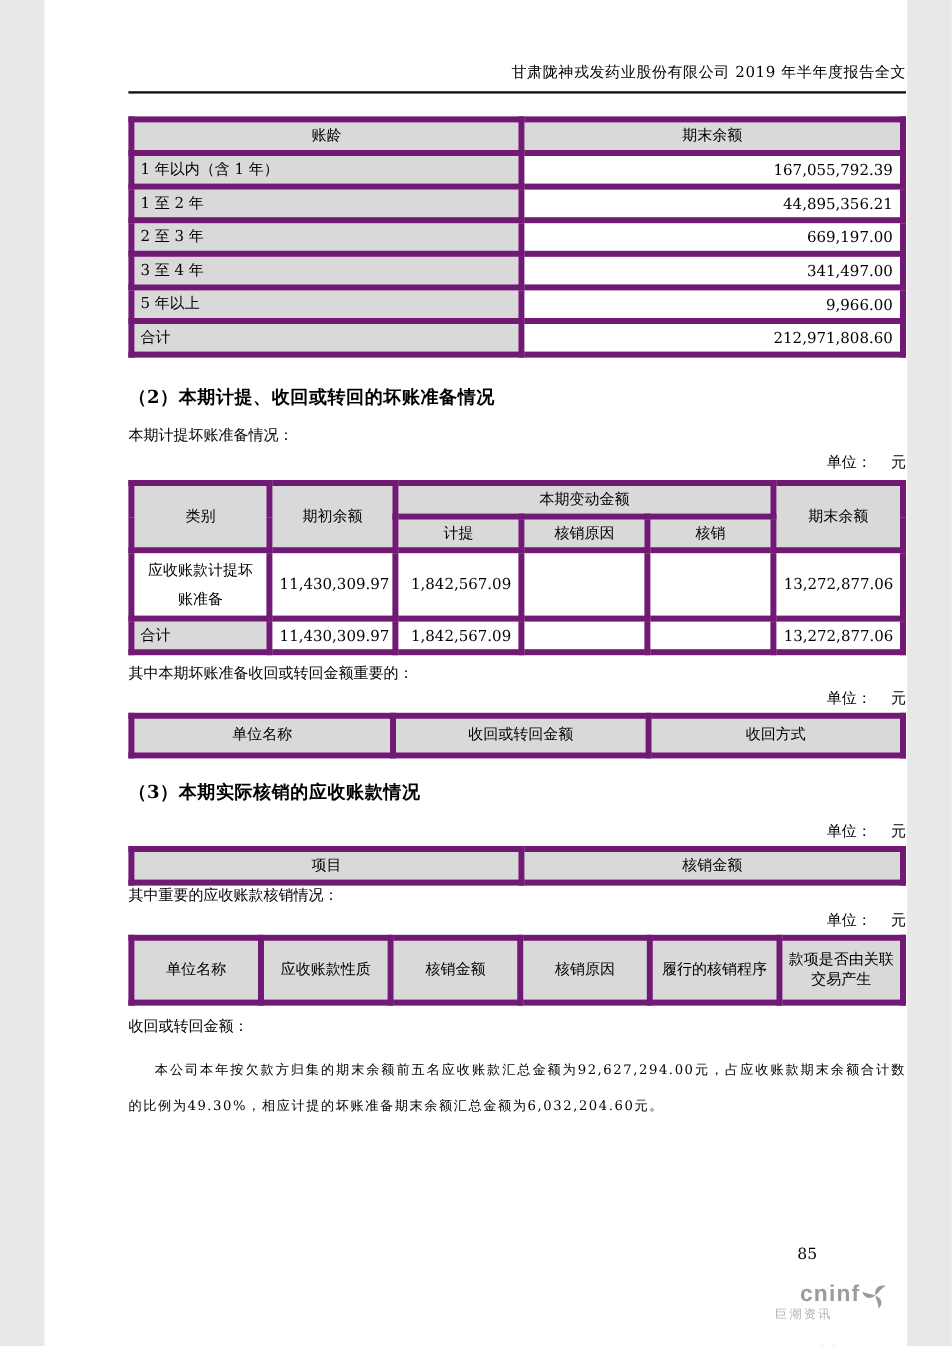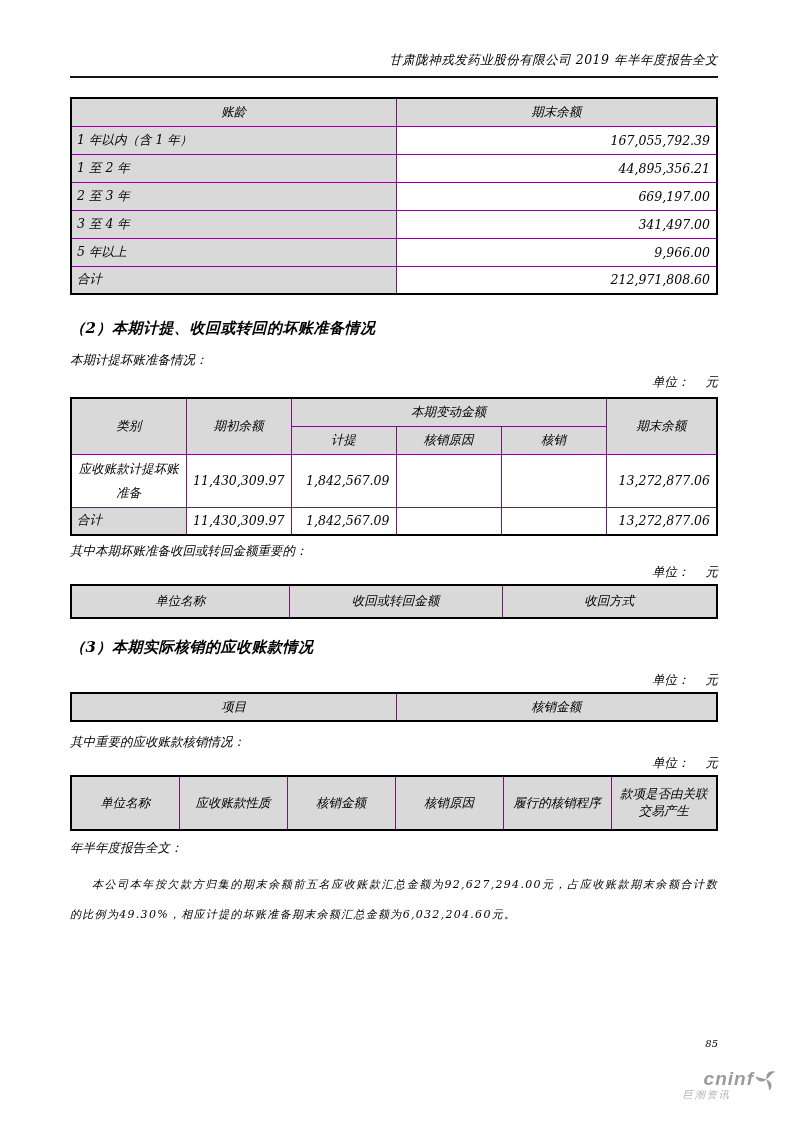--- a/index.html
+++ b/index.html
@@ -1,29 +1,29 @@
 <!DOCTYPE html>
 <html><head>
 <meta charset="utf-8">
 <style>
   * { margin:0; padding:0; box-sizing:border-box; }
   html,body { background:#e8e8e8; }
   .page {
-    width:793px; height:1122px; position:relative; background:#ffffff;
+    width:719px; height:1122px; position:relative; background:#ffffff;
     font-family:"DejaVu Serif","Liberation Serif",serif; color:#000;
-    margin:0 auto; overflow:hidden;font-style:italic;
+    margin:0 auto; overflow:hidden;
   }
   .content { position:absolute; left:70px; top:0; width:648px; }
 
   .doc-header { text-align:right; font-size:12.5px; padding-top:52px; letter-spacing:0.5px; }
   .header-rule { border-bottom:2px solid #161616; margin-top:7px; }
 
   table { border-collapse:collapse; width:100%; table-layout:fixed; font-size:12.5px; }
   table { border:2px solid #000; }
-  td { border:1px solid #701a75; overflow:hidden; }
+  td { border:5px solid #701a75; overflow:hidden; }
   .hd { background:#d9d9d9; text-align:center; vertical-align:middle; padding:2px 3px; }
   .lbl-gray { background:#d9d9d9; text-align:left; vertical-align:middle; padding:2px 5px; }
   .lbl-white { background:#fff; text-align:center; vertical-align:middle; padding:2px 6px; line-height:1.9; }
   .num { background:#fff; text-align:right; vertical-align:middle; padding:2px 6px; }
   .h28 { height:28px; } .h32 { height:33px; } .h52 { height:53px; } .h54 { height:54px; }
 
   .section-heading { font-weight:bold; font-size:15px; letter-spacing:0.5px; }
   .body-text { font-size:12.5px; }
   .unit-note { text-align:right; font-size:12.5px; }
   .unit-note .unit-val { display:inline-block; margin-left:16px; }
@@ -32,32 +32,32 @@
   .mt-h2 { margin-top:24px; }
   .mt-intro { margin-top:14px; }
   .mt-unit1 { margin-top:5px; }
   .mt-table2 { margin-top:6px; }
   .mt-note2 { margin-top:7px; }
   .mt-unit2 { margin-top:4px; }
   .mt-table3 { margin-top:3px; }
   .mt-h3 { margin-top:19px; }
   .mt-unit3 { margin-top:15px; }
   .mt-table4 { margin-top:3px; }
-  .mt-note3 { margin-top:12px; }
+  .mt-note3 { margin-top:0; }
   .mt-unit4 { margin-top:4px; }
   .mt-table5 { margin-top:3px; }
   .mt-footnote { margin-top:9px; }
   .mt-h4 { margin-top:18px; }
 
   .para {
     margin-top:13px; font-size:11px; line-height:30px;
     text-align:justify; text-indent:2em; letter-spacing:1.3px;
   }
 
-  .page-num { position:absolute; top:1038px; right:75px; font-size:10px; }
+  .page-num { position:absolute; top:1038px; right:75px; font-size:13px; }
 
   .logo { position:absolute; top:1068px; right:16px; text-align:left;
           font-family:"Liberation Sans","DejaVu Sans",sans-serif; }
   .logo-top { display:flex; align-items:center; justify-content:flex-end; gap:2px; }
   .logo-word { font-weight:bold; font-size:19px; color:#9b9b9b; letter-spacing:1px; }
   .logo-sub { font-size:10px; color:#b0b0b0; margin-top:-2px; padding-right:26px; letter-spacing:2px; }
   .logo-url { font-size:11px; color:#ababab; margin-top:18px; }
 </style>
 </head>
 <body>
@@ -208,21 +208,21 @@
         <td class="hd">单位名称</td>
         <td class="hd">应收账款性质</td>
         <td class="hd">核销金额</td>
         <td class="hd">核销原因</td>
         <td class="hd">履行的核销程序</td>
         <td class="hd">款项是否由关联交易产生</td>
       </tr>
     </tbody>
       </table>
 
-    <div class="body-text mt-footnote">年半年度报告全文：</div>
+    <div class="body-text mt-footnote">收回或转回金额：</div>
 
     <div class="para">本公司本年按欠款方归集的期末余额前五名应收账款汇总金额为92,627,294.00元，占应收账款期末余额合计数的比例为49.30%，相应计提的坏账准备期末余额汇总金额为6,032,204.60元。</div>
 
   </div>
 
   <div class="page-num">85</div>
 
   <div class="logo">
     <div class="logo-top">
       <span class="logo-word">cninf</span>

